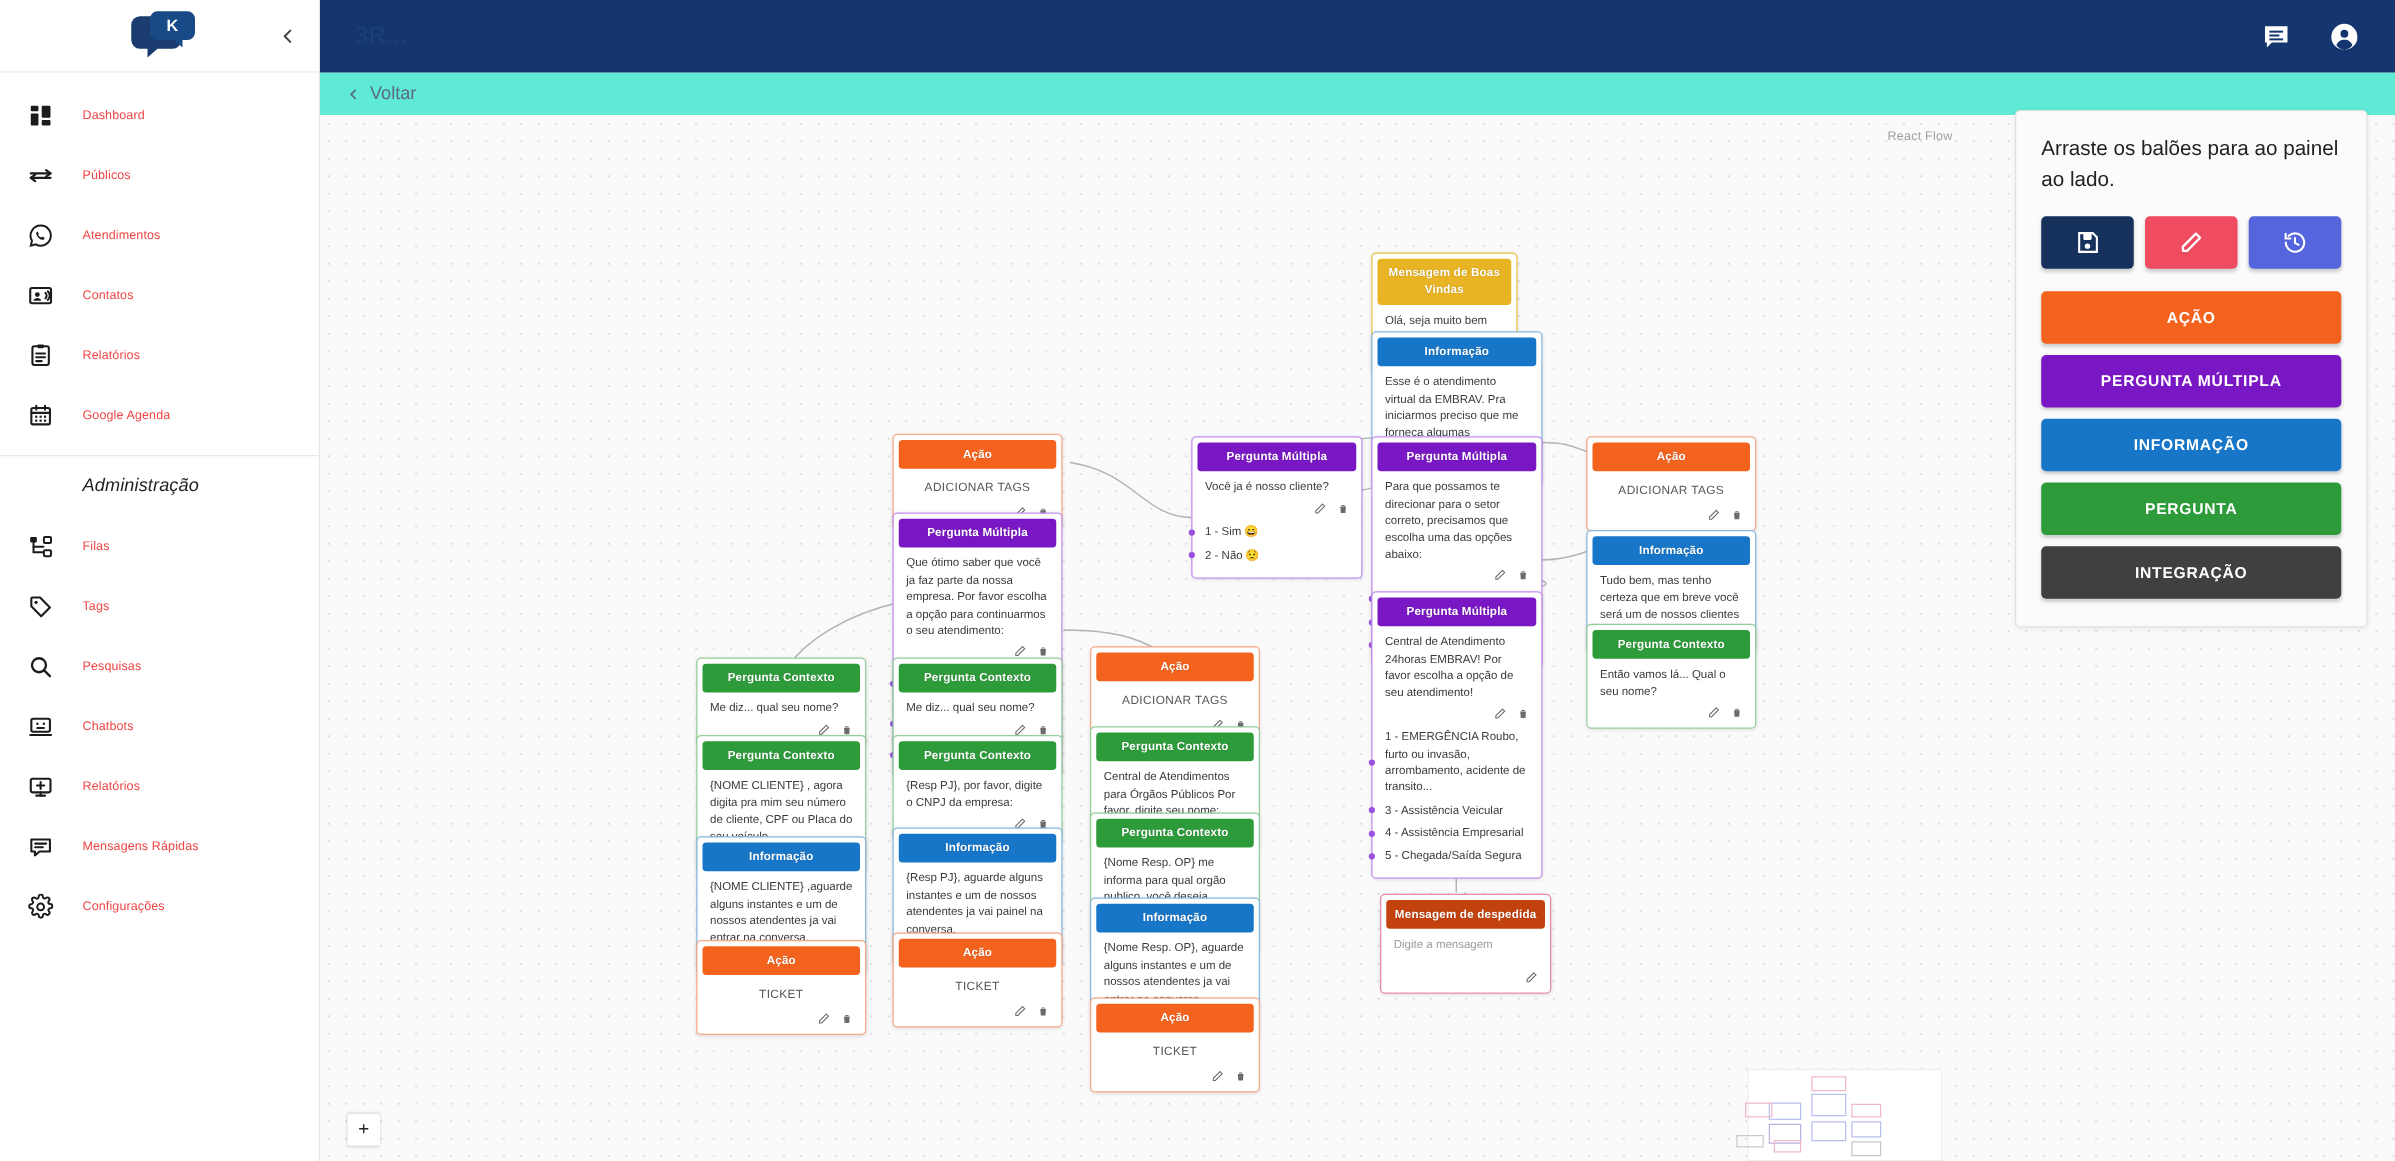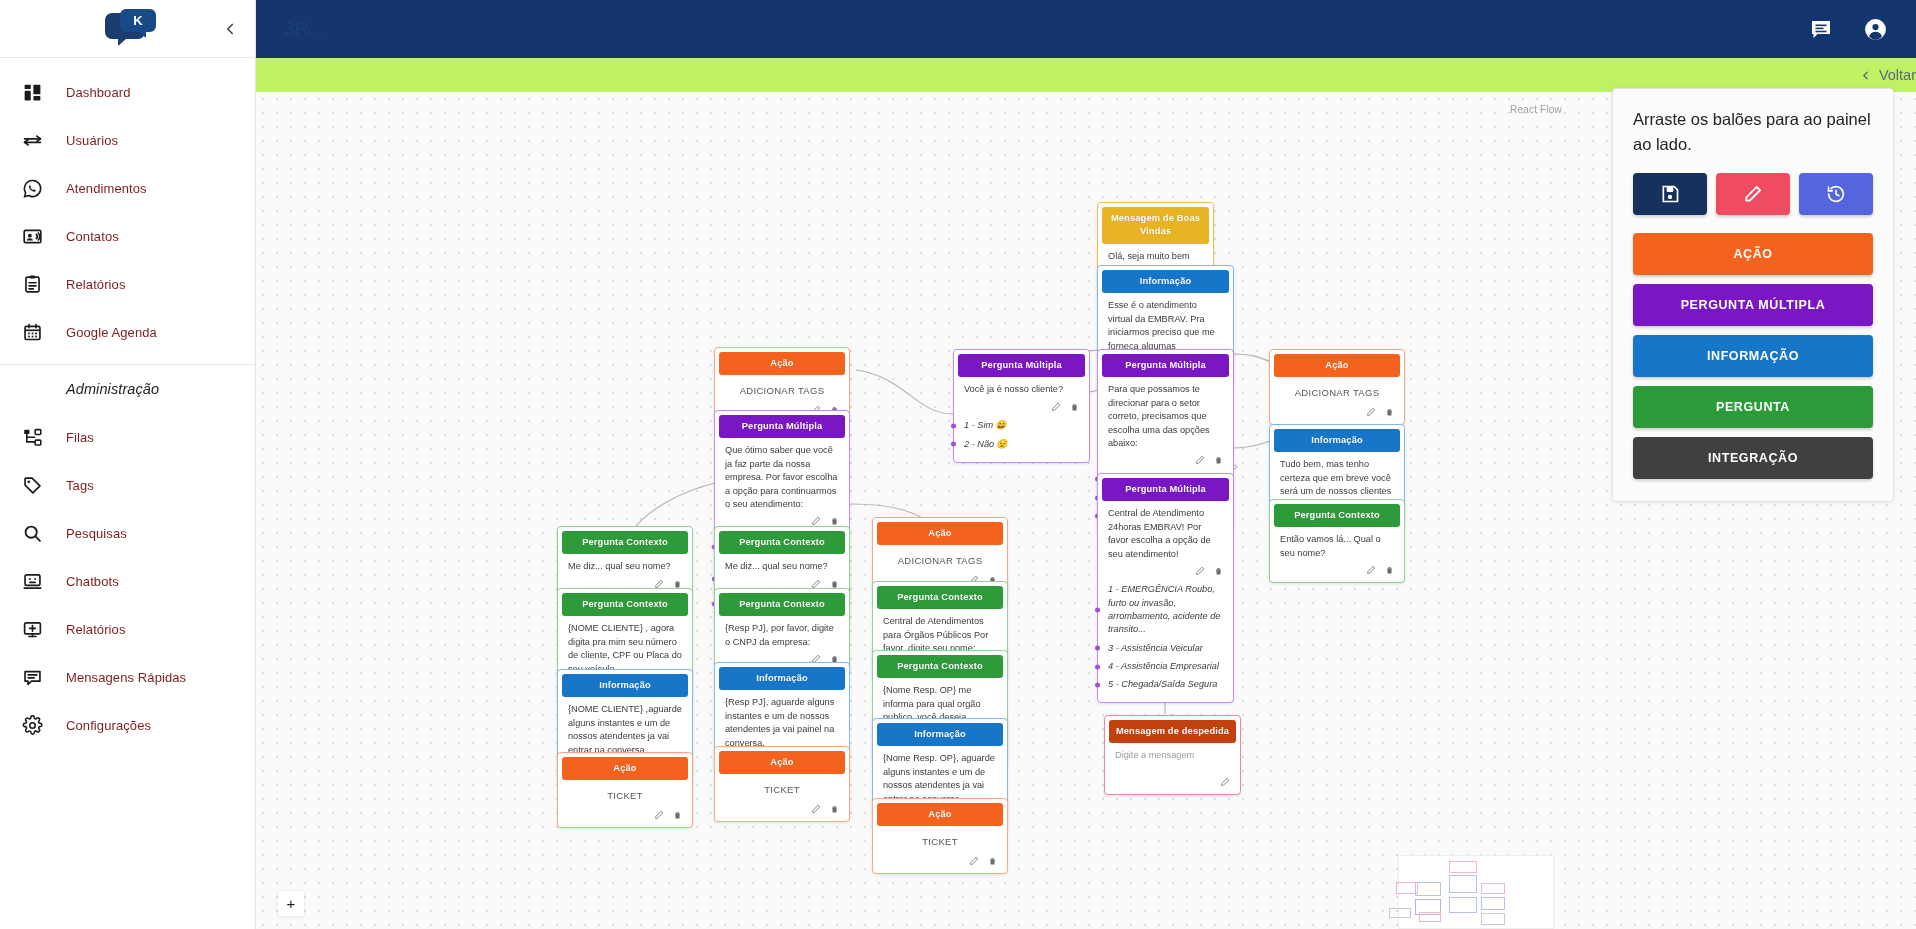--- a/index.html
+++ b/index.html
@@ -34,39 +34,39 @@
   .menu { padding-top: 10px; }
   .menu-item {
     height: 48px; display: flex; align-items: center;
     padding-left: 20px; cursor: pointer; gap: 22px;
   }
   .menu-icon {
     width: 24px; height: 24px; flex: 0 0 24px;
     display: flex; align-items: center; justify-content: center;
     color: #1b1b1b;
   }
-  .menu-label { font-size: 13px; color: #7f1d1d; letter-spacing: .1px; }
+  .menu-label { font-size: 10px; color: #ef4444; letter-spacing: .1px; }
   .menu-divider { height: 1px; background: #e8e8e8; margin: 8px 0 0 0; }
   .section-item { height: 48px; display: flex; align-items: center; padding-left: 66px; }
   .section-item .menu-label { font-size: 14.5px; color: #1f1f1f; font-style: italic; }
 
   
   .main { flex: 1; height: 929px; display: flex; flex-direction: column; position: relative; }
   .topbar {
     height: 58px; background: #14356e;
     display: flex; align-items: center; padding: 0 28px;
     position: relative; flex: 0 0 58px;
   }
   .topbar-title { font-size: 19px; color: #1c4079; letter-spacing: .5px; font-weight: 500; }
   .topbar-right { margin-left: auto; display: flex; align-items: center; gap: 28px; }
   .topbar-icon { width: 26px; height: 26px; color: #fff; cursor: pointer; display: flex; align-items: center; justify-content: center; }
 
   .subbar {
-    height: 34px; background: #bef264; display: flex; align-items: center;
-    padding-left: 20px; flex: 0 0 34px; justify-content: flex-end;
+    height: 34px; background: #5eead4; display: flex; align-items: center;
+    padding-left: 20px; flex: 0 0 34px;
   }
   .back-link { display: flex; align-items: center; gap: 7px; color: #5d6a82; font-size: 14.5px; cursor: pointer; }
 
   
   .canvas {
     flex: 1; position: relative; overflow: hidden;
     background-color: #fafafa;
     background-image: radial-gradient(#dcdcdc 1px, transparent 1px);
     background-size: 14px 14px;
   }
@@ -92,21 +92,21 @@
     color: #fff; font-weight: bold; font-size: 9.3px;
     padding: 5px 2px; letter-spacing: .15px;
     text-shadow: 0 0 1px rgba(0,0,0,.25);
   }
   .node-body { padding: 6px 6px 2px 6px; min-height: 16px; }
   .node-actions {
     display: flex; justify-content: flex-end; gap: 9px;
     padding: 3px 6px 3px 0; color: #6b6b6b;
   }
   .node-actions svg { cursor: pointer; }
-  .node-opts { padding: 2px 0 4px 0; font-style: italic; }
+  .node-opts { padding: 2px 0 4px 0; }
   .node-opt {
     position: relative; padding: 2.5px 6px 2.5px 6px; font-size: 9.2px; color: #3b3b3b;
   }
   .node-opt::before {
     content: ""; position: absolute; left: -7px; top: 50%; transform: translateY(-50%);
     width: 5px; height: 5px; border-radius: 50%; background: #9b51e0;
   }
   .node-placeholder { color: #9b9b9b; }
   .node-centered { text-align: center; color: #555; padding: 9px 4px 4px; font-size: 9.5px; letter-spacing: .3px; }
 
@@ -207,21 +207,21 @@
 
       <div class="menu-item">
         <span class="menu-icon">
           <svg width="21" height="21" viewBox="0 0 24 24" fill="none" stroke="currentColor" stroke-width="2" stroke-linecap="round" stroke-linejoin="round">
             <polyline points="17 7 21 10 17 13"></polyline>
               <line x1="3" y1="10" x2="21" y2="10"></line>
             <polyline points="7 11 3 14 7 17"></polyline>
               <line x1="3" y1="14" x2="21" y2="14"></line>
           </svg>
         </span>
-        <span class="menu-label">Usuários</span>
+        <span class="menu-label">Públicos</span>
       </div>
 
       <div class="menu-item">
         <span class="menu-icon">
           <svg width="21" height="21" viewBox="0 0 24 24" fill="none" stroke="currentColor" stroke-width="1.8">
             <path d="M12 2.8a9.2 9.2 0 0 0-7.9 13.9L3 21.2l4.6-1.2A9.2 9.2 0 1 0 12 2.8z"></path>
             <path d="M8.6 8.2c.3-.1.7 0 .9.4l.7 1.3c.1.3.1.5-.1.8l-.4.5c.6 1.2 1.6 2.1 2.8 2.6l.5-.5c.2-.2.5-.3.8-.2l1.4.6c.4.2.5.6.4.9-.3.9-1.2 1.4-2.1 1.2-2.6-.5-4.9-2.8-5.5-5.4-.2-.9.2-1.9 1.1-2.2z" fill="currentColor" stroke="none"></path>
           </svg>
         </span>
         <span class="menu-label">Atendimentos</span>

